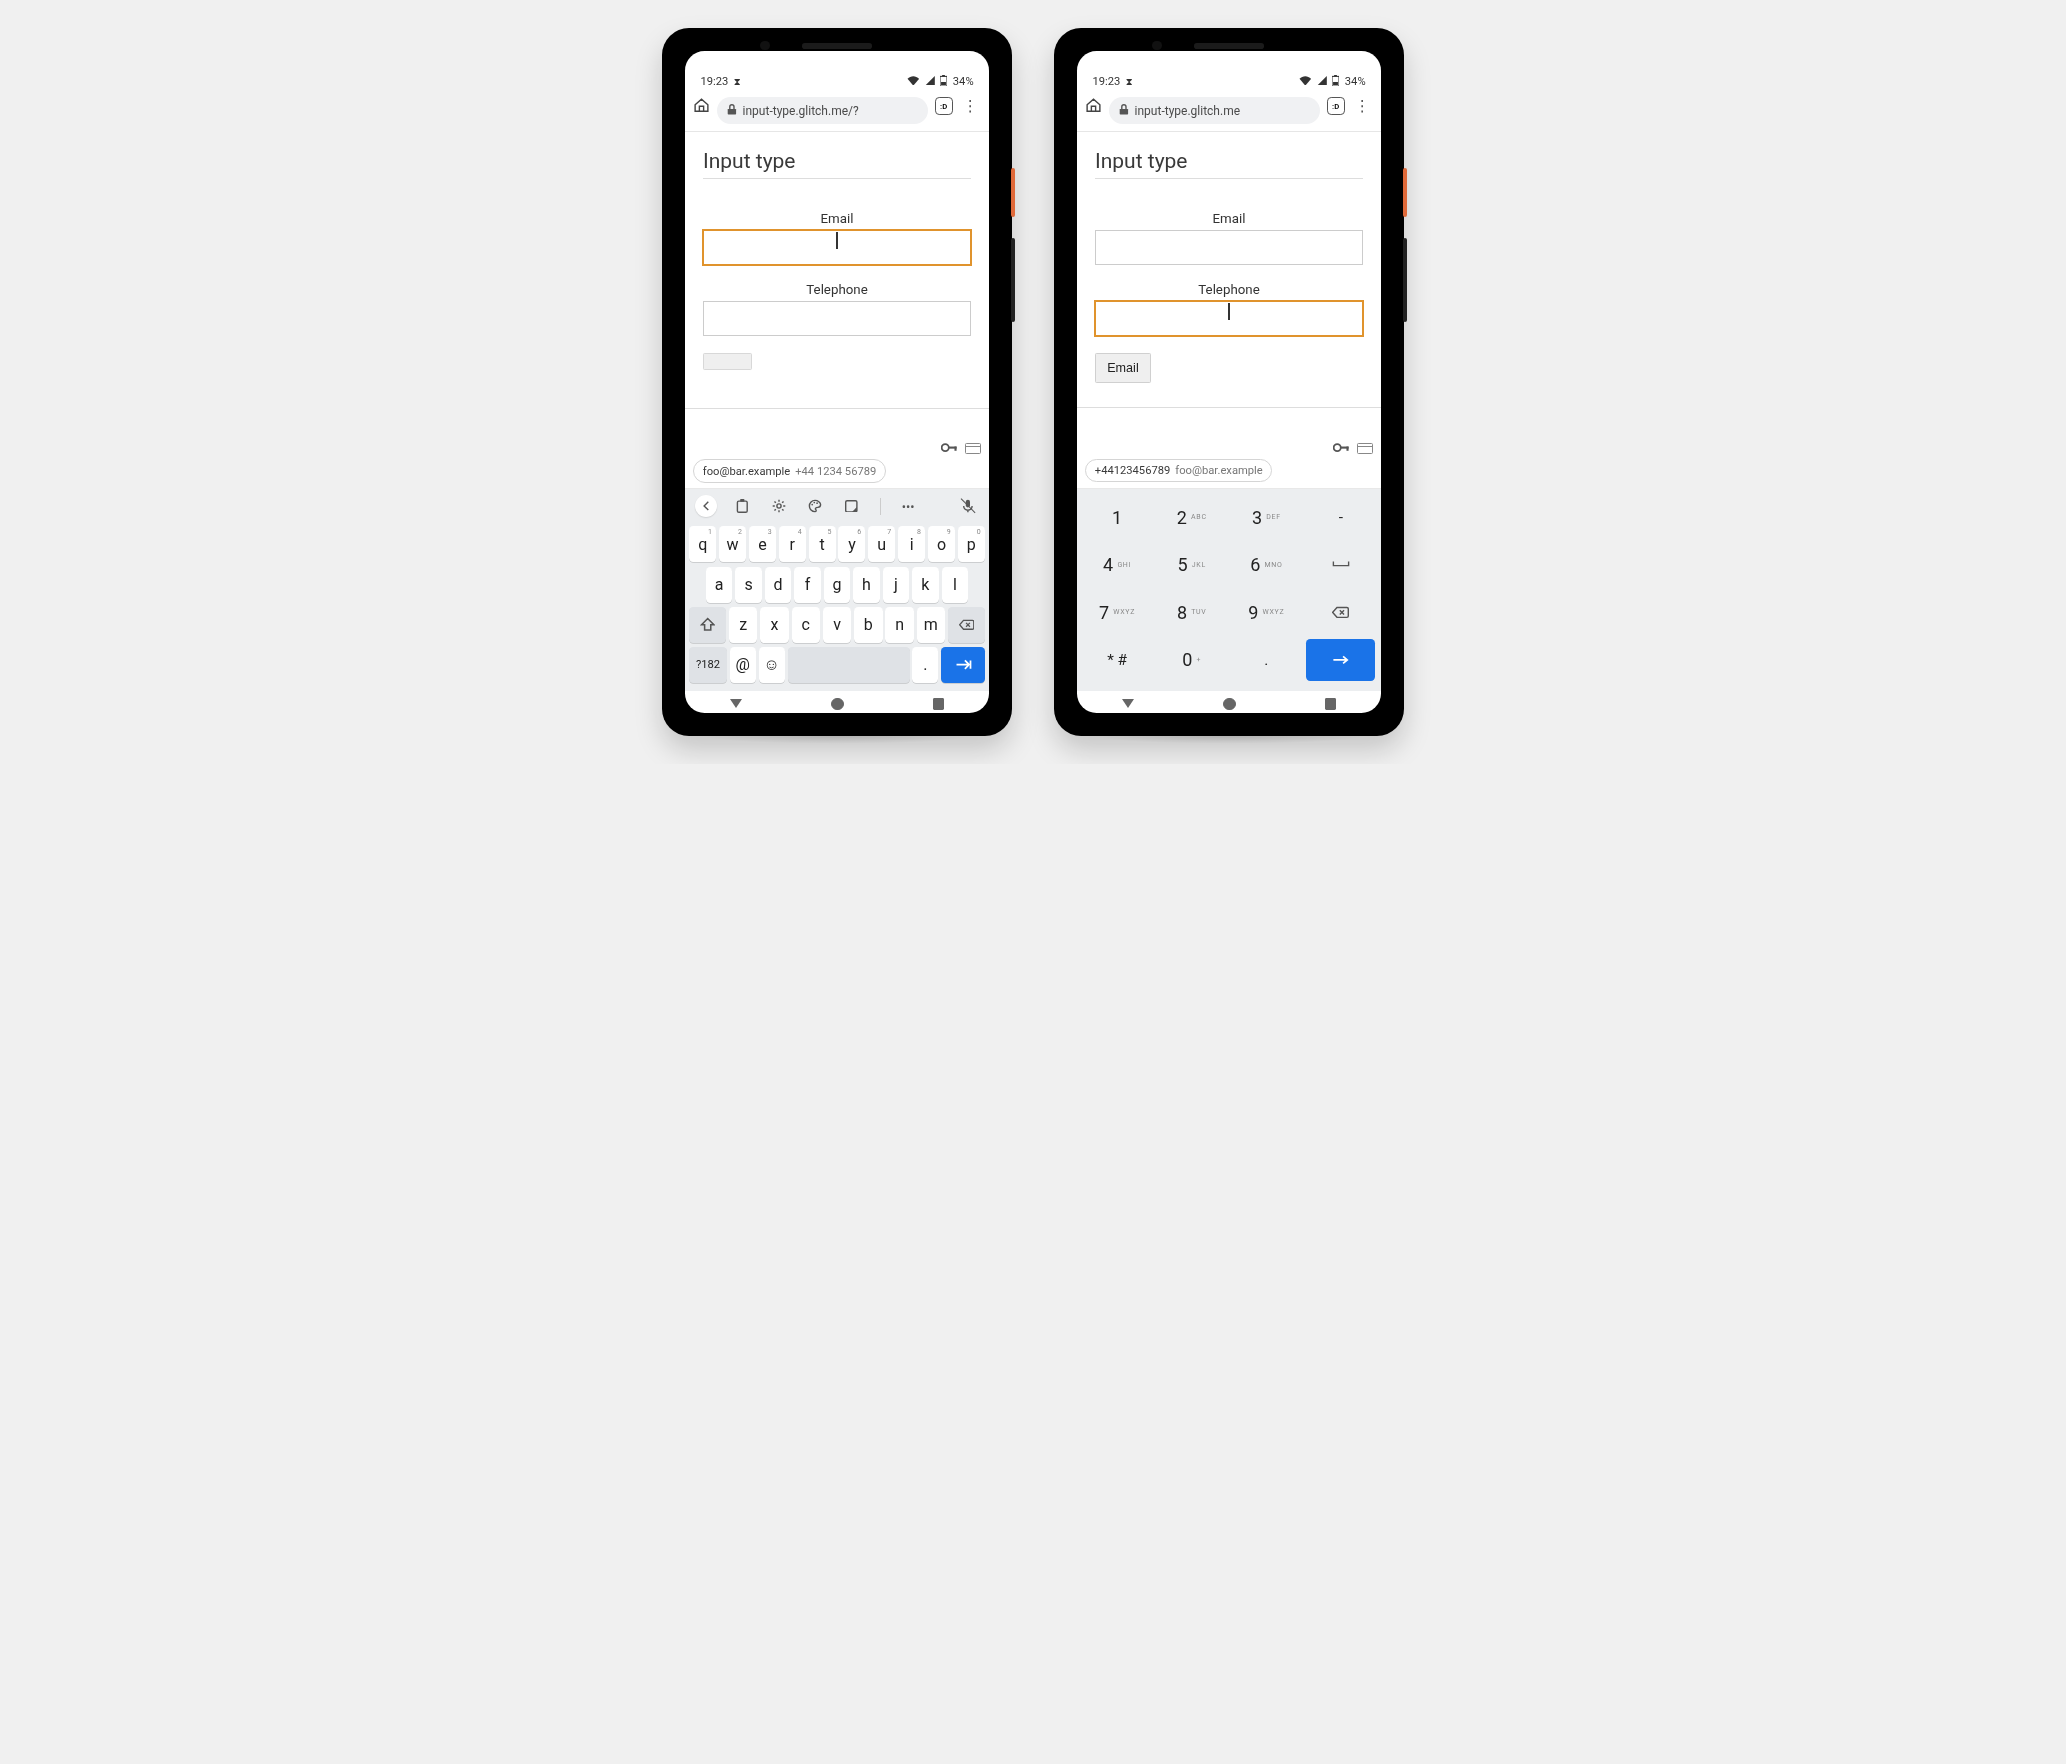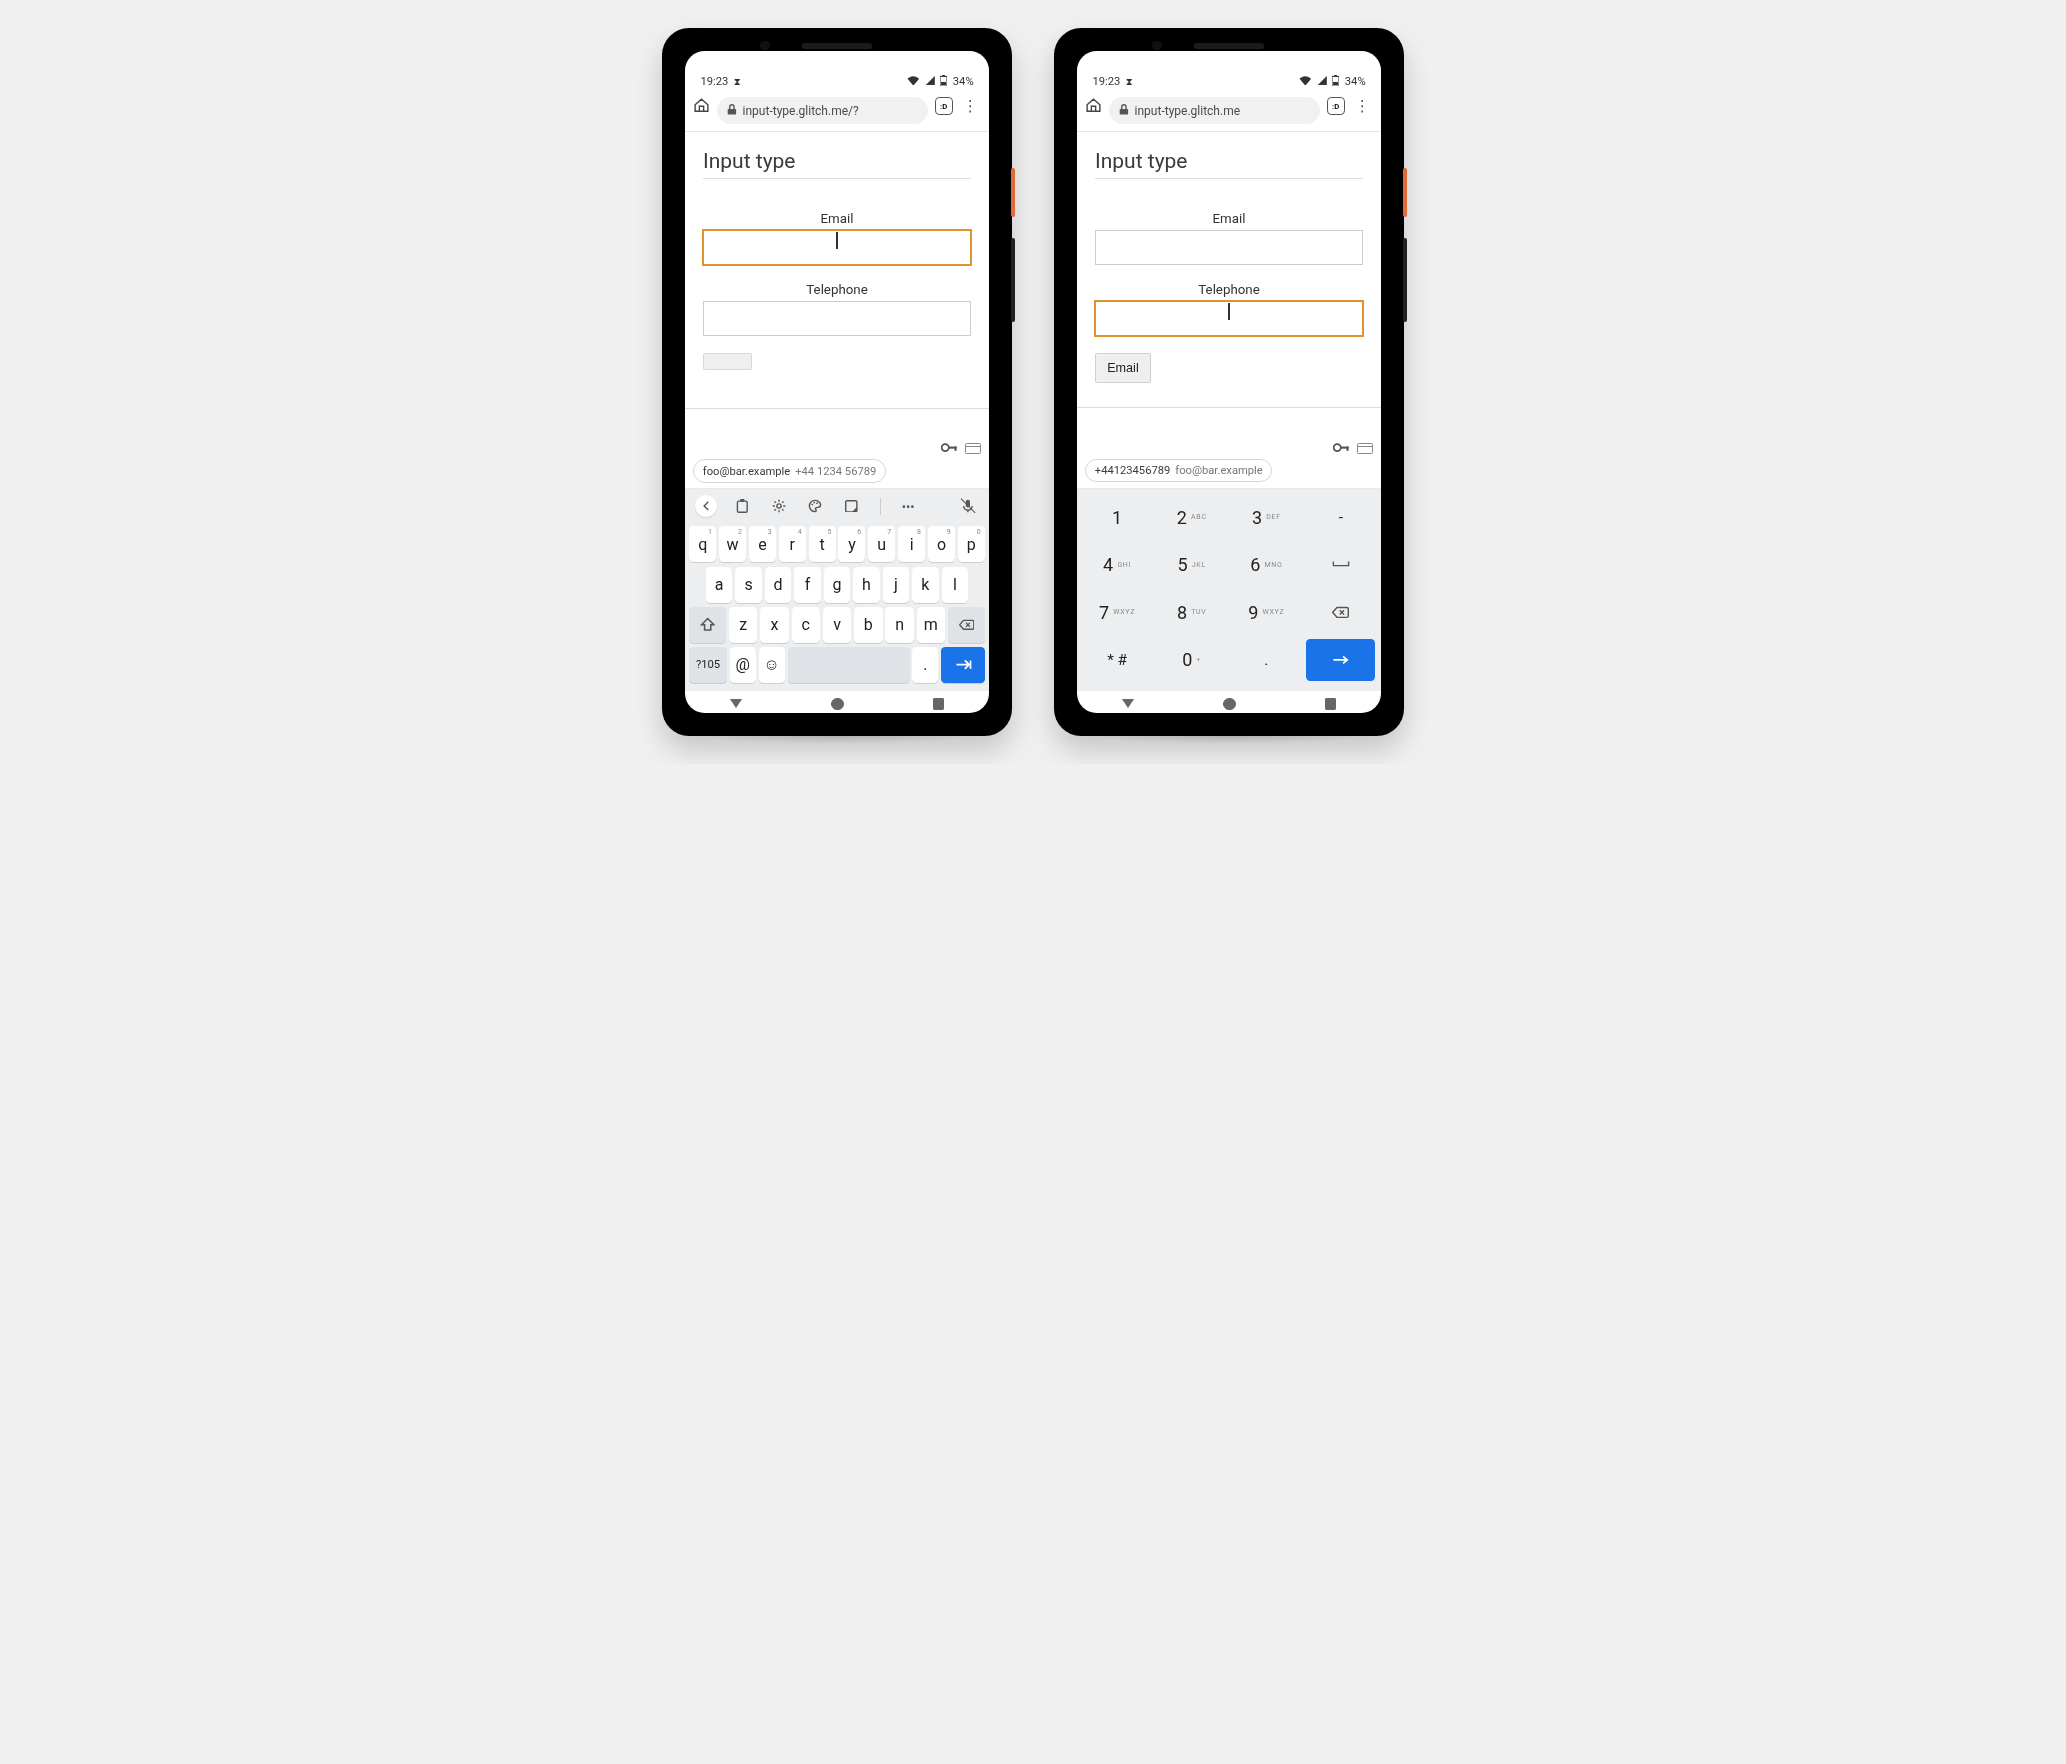--- a/index.html
+++ b/index.html
@@ -449,21 +449,21 @@
             <div class="qkey">n</div>
             <div class="qkey">m</div>
             <div class="qkey fn bksp">
               <svg viewBox="0 0 24 18">
                 <path fill="none" stroke="#555" stroke-width="2" d="M7 2h14a2 2 0 012 2v10a2 2 0 01-2 2H7L1 9z"></path>
                 <path stroke="#555" stroke-width="2" d="M11 6l6 6M17 6l-6 6"></path>
               </svg>
             </div>
           </div>
           <div class="qrow">
-            <div class="qkey fn">?105</div>
+            <div class="qkey fn">?182</div>
             <div class="qkey" style="flex:0.9">@</div>
             <div class="qkey" style="flex:0.9">☺</div>
             <div class="qkey space"></div>
             <div class="qkey" style="flex:0.9">.</div>
             <div class="qkey enter">
               <svg width="17" height="11.2" viewBox="0 0 24 16">
                 <path fill="none" stroke="#fff" stroke-width="2.5" d="M2 8h18M14 2l6 6-6 6"></path>
                 <line x1="22" y1="2" x2="22" y2="14" stroke="#fff" stroke-width="2.5"></line>
               </svg>
             </div>

